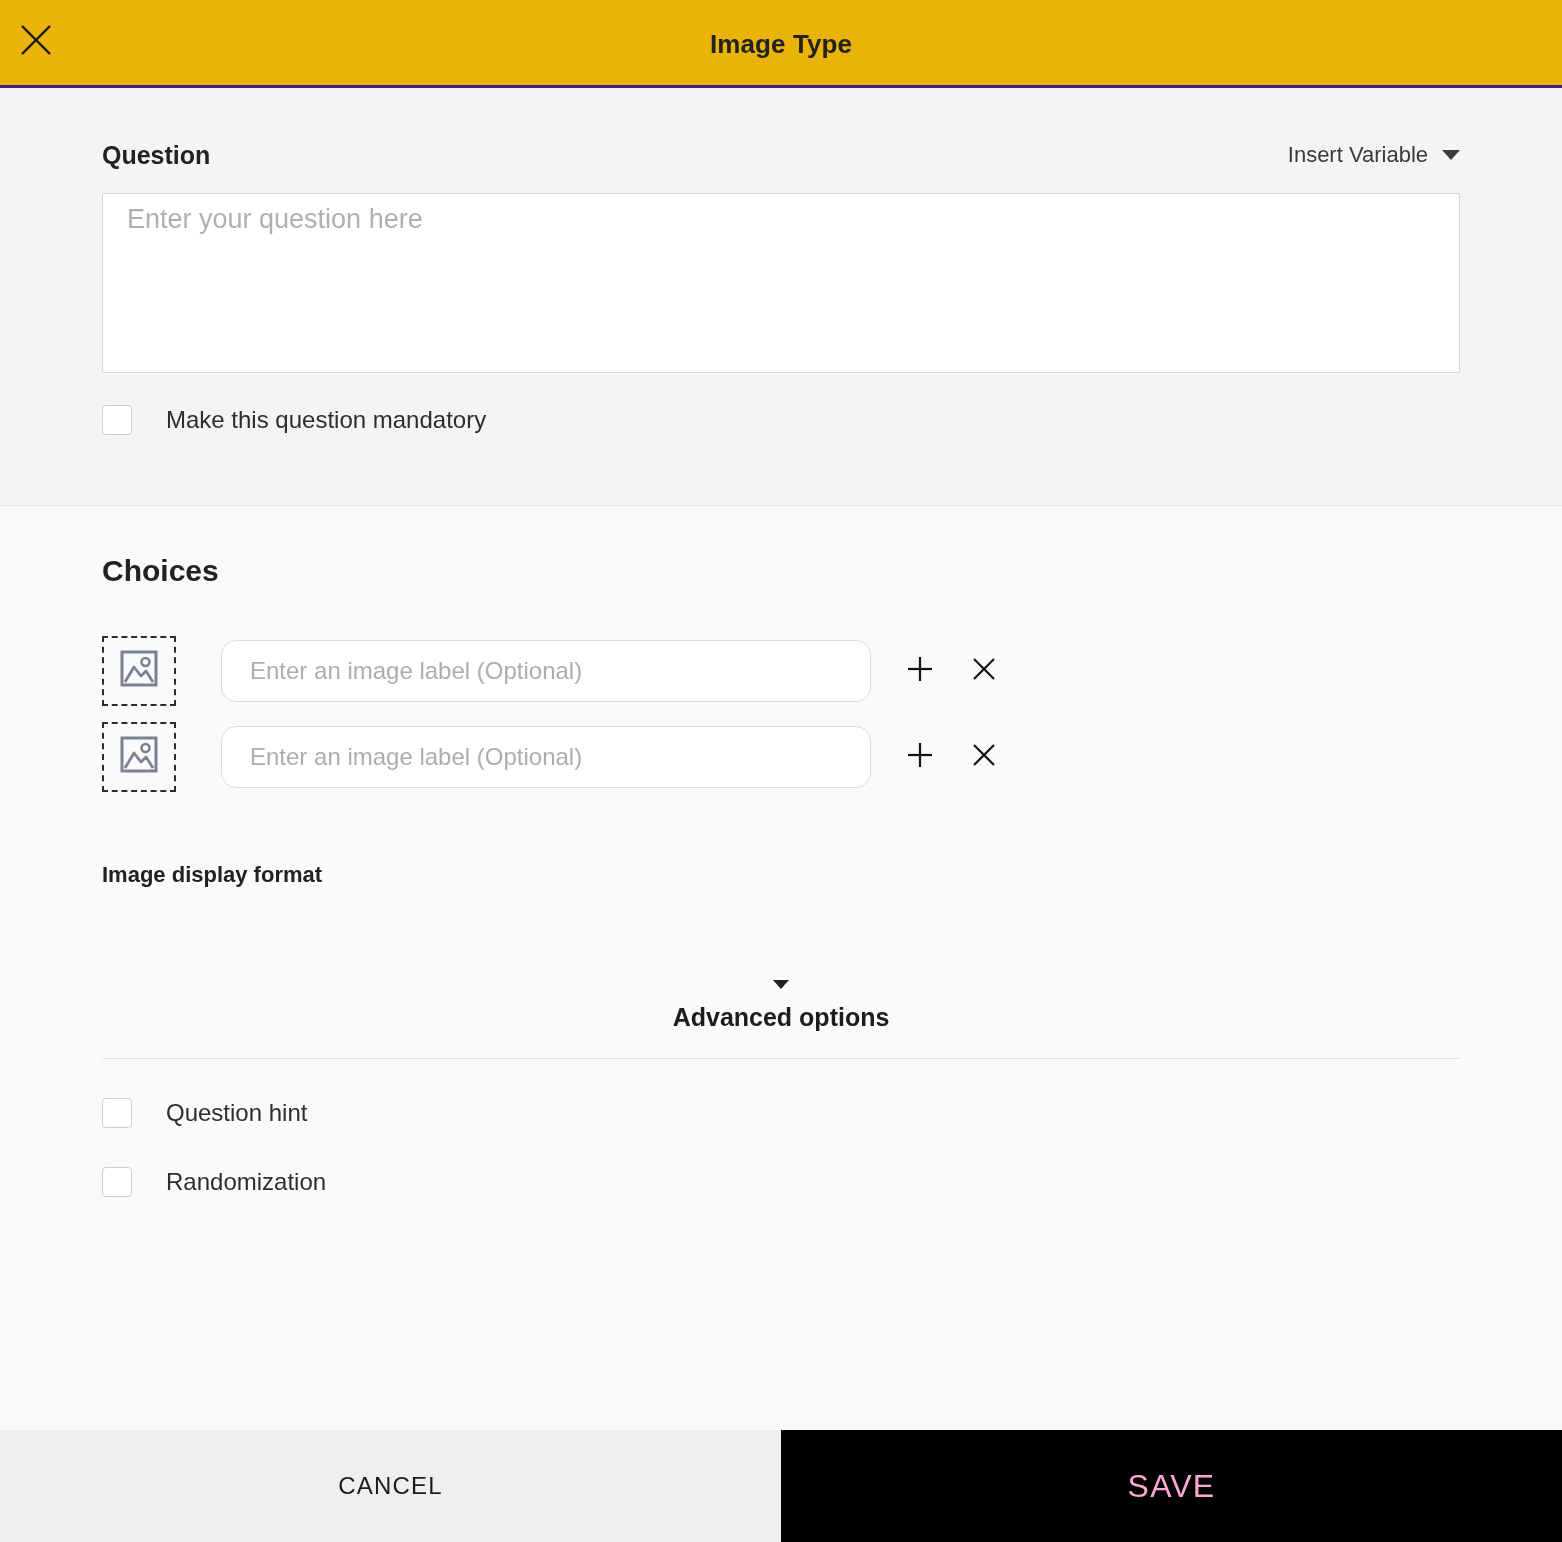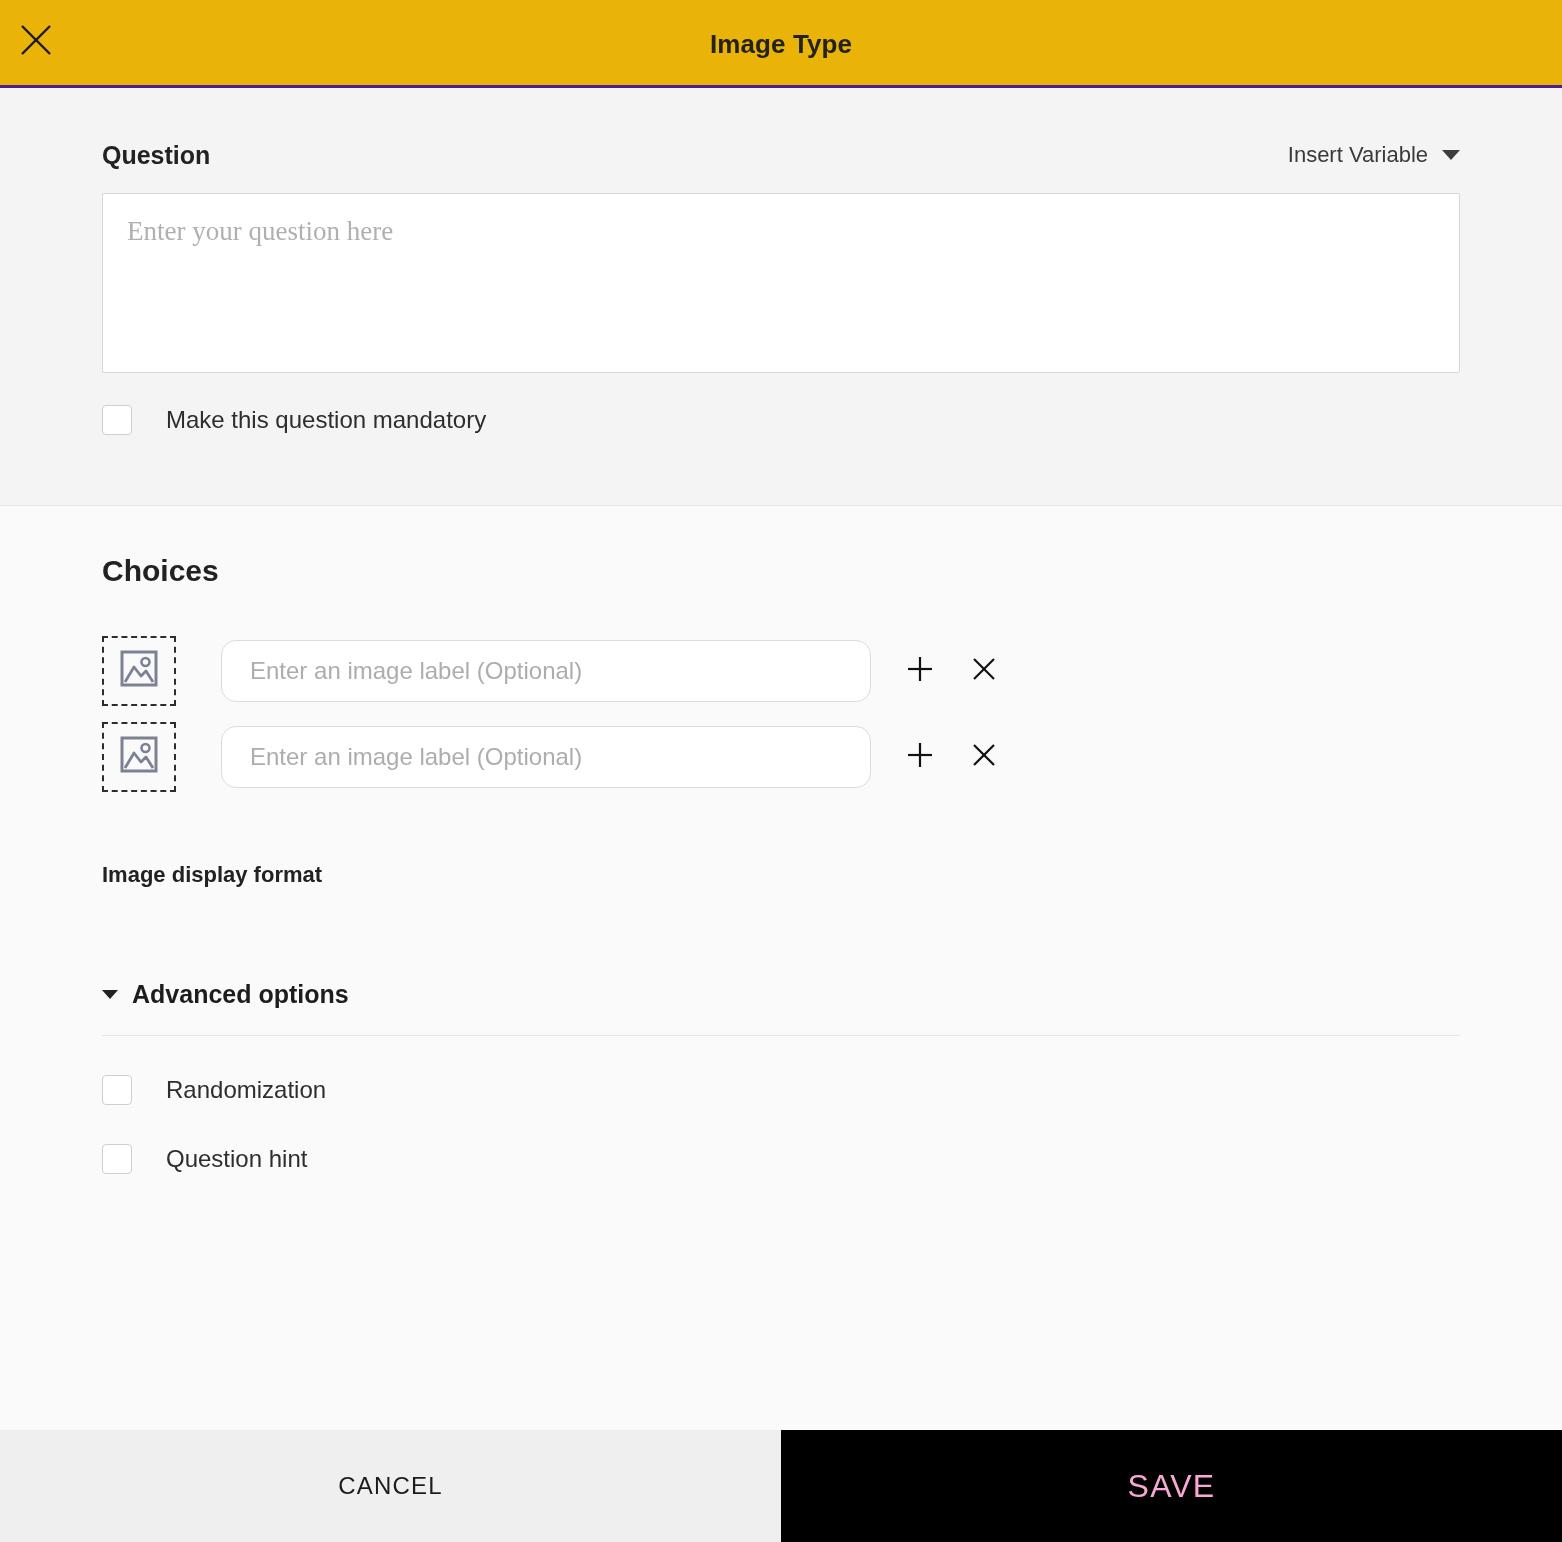--- a/index.html
+++ b/index.html
@@ -95,22 +95,22 @@
     border-left: 9px solid transparent;
     border-right: 9px solid transparent;
     border-top: 10px solid #3d3d3d;
   }
   .q-textarea {
     width: 1358px;
     height: 180px;
     background: #ffffff;
     border: 1px solid #d6d6d6;
     border-radius: 2px;
-    padding: 22px 24px;
-    font-family: Liberation Serif, serif;
+    padding: 10px 24px;
+    font-family: Liberation Sans, sans-serif;
     font-size: 27px;
     color: #333333;
     resize: none;
     outline: none;
     display: block;
   }
   .q-textarea::placeholder { color: #b0b0b0; }
   .mandatory-row {
     display: flex;
     align-items: center;
@@ -256,20 +256,21 @@
     z-index: 2;
   }
 
   
   .adv-head {
     display: flex;
     align-items: center;
     gap: 14px;
     margin-top: 92px;
     cursor: pointer;
+    flex-direction: column;
   }
   .adv-caret {
     width: 0; height: 0;
     border-left: 8px solid transparent;
     border-right: 8px solid transparent;
     border-top: 9px solid #222222;
   }
   .adv-title {
     font-size: 25px;
     font-weight: bold;
@@ -432,25 +433,25 @@
       <div class="fmt-title">Image display format</div>
 
       <div class="adv-head">
         <span class="adv-caret"></span>
         <span class="adv-title">Advanced options</span>
       </div>
       <div class="adv-divider"></div>
 
       <div class="adv-opt">
         <span class="cbox"></span>
-        <span class="adv-opt-label">Randomization</span>
+        <span class="adv-opt-label">Question hint</span>
       </div>
       <div class="adv-opt">
         <span class="cbox"></span>
-        <span class="adv-opt-label">Question hint</span>
+        <span class="adv-opt-label">Randomization</span>
       </div>
     </div>
   </div>
 
   <div class="footer">
     <button class="btn-cancel">CANCEL</button>
     <button class="btn-save">SAVE</button>
   </div>
 
 </div>

